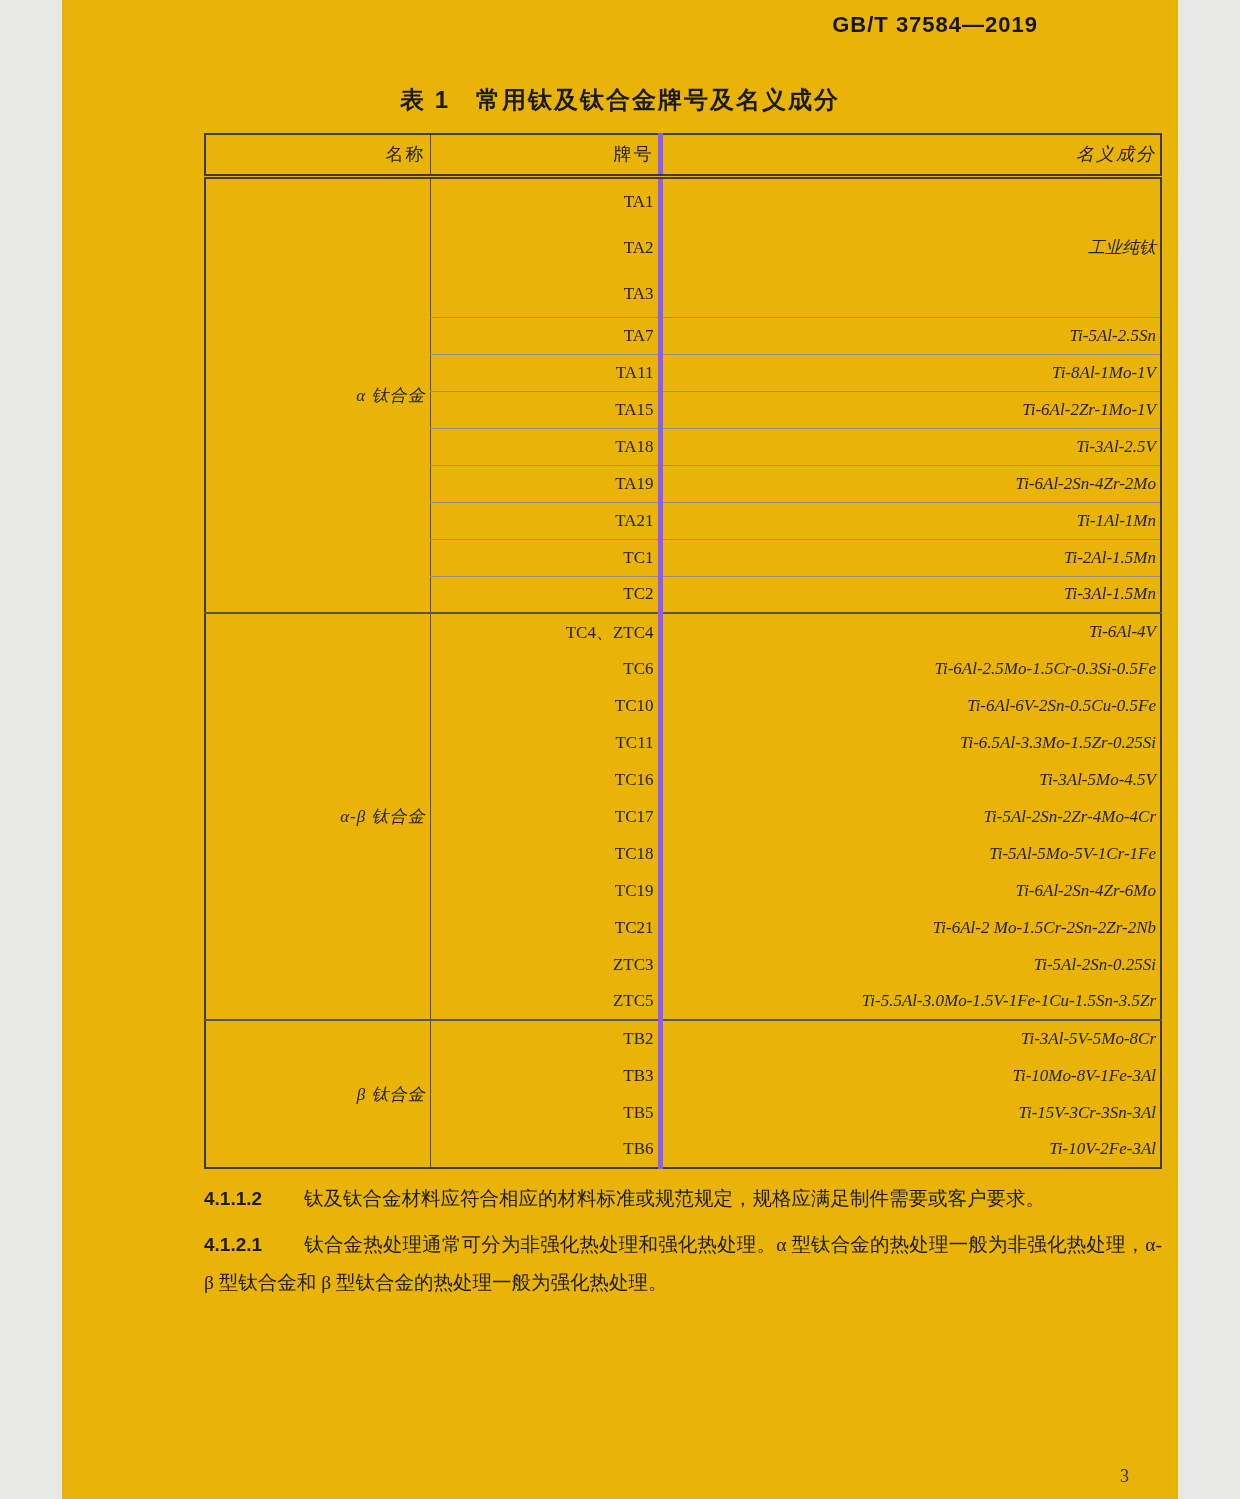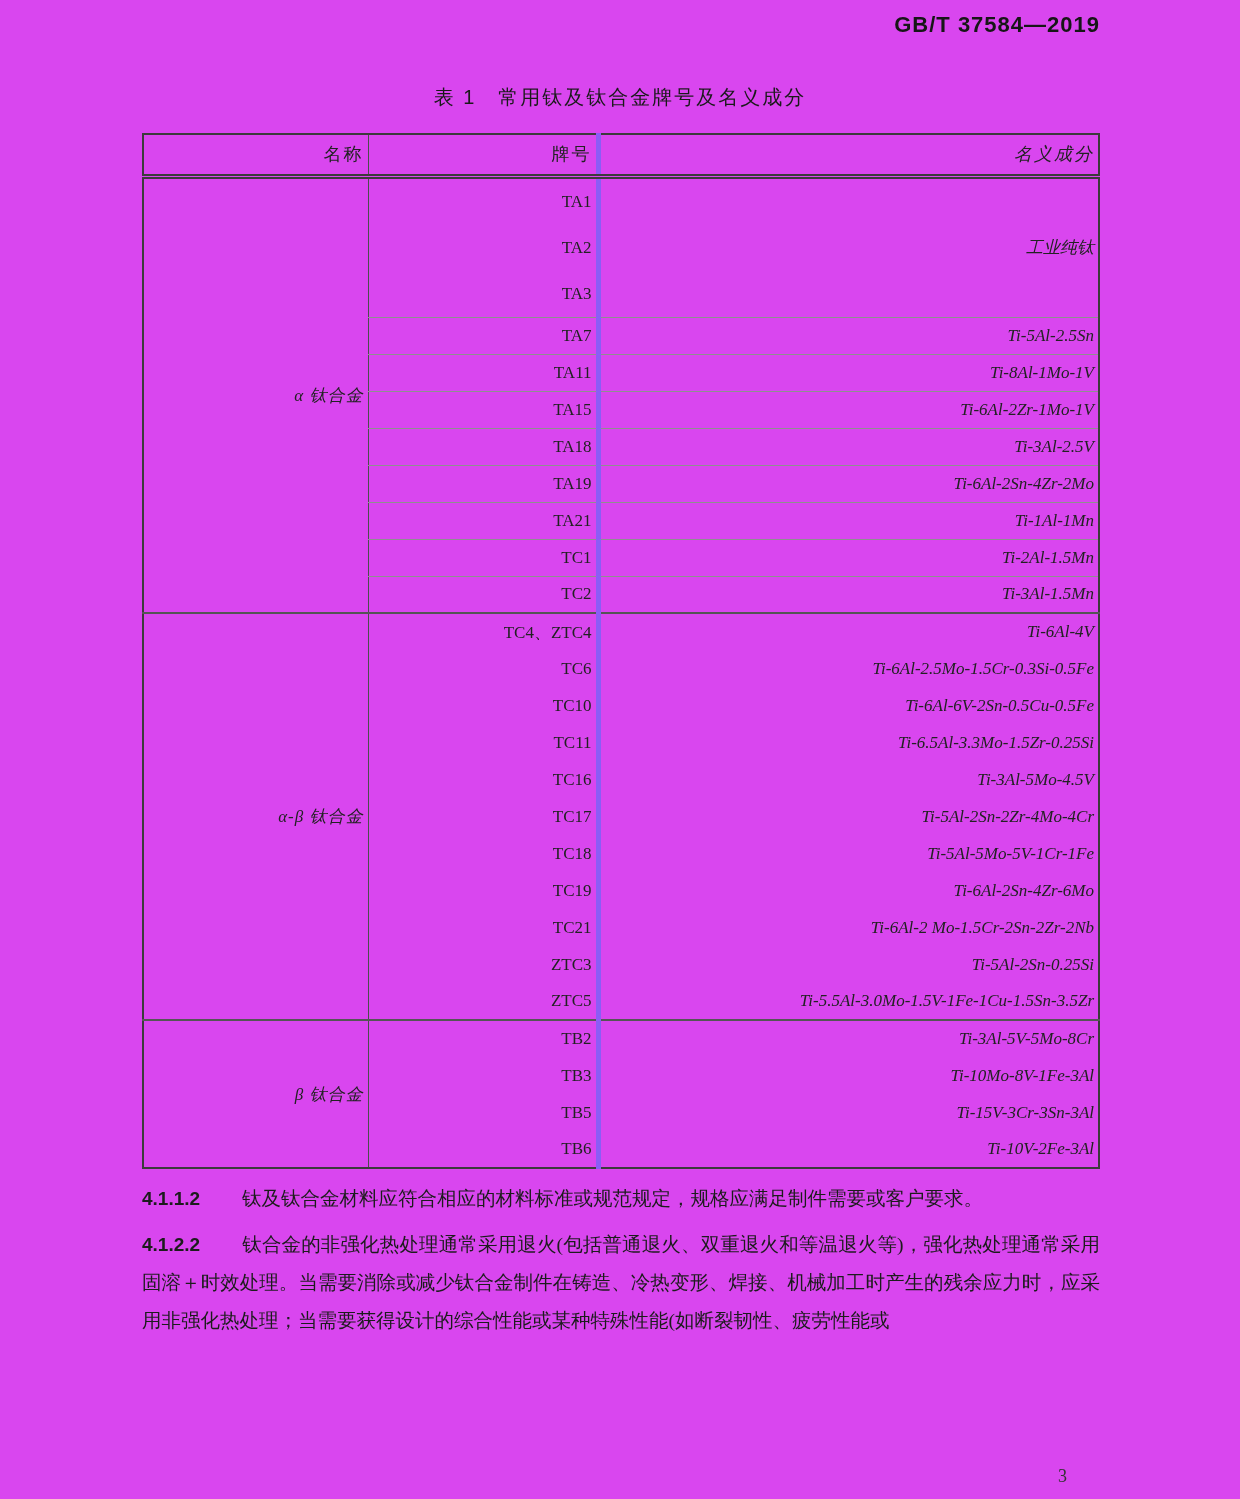--- a/index.html
+++ b/index.html
@@ -1,37 +1,37 @@
 <!DOCTYPE html>
 <html><head>
 <meta charset="utf-8">
 <style>
   * { margin:0; padding:0; box-sizing:border-box; }
   html,body { background:#e8e8e6; }
   .page {
     position:relative;
-    width:1240px; height:1499px;
+    width:1116px; height:1499px;
     margin:0 auto;
-    background:#d946ef;
+    background:#eab308;
     color:#1d1d1d;
     font-family:"Liberation Serif","DejaVu Serif",serif;
     overflow:hidden;
     padding-left:48px;
   }
   .doc-number {
     position:absolute; top:12px; right:140px;
     font-family:"Liberation Sans","DejaVu Sans",sans-serif;
     font-weight:700; font-size:22px; letter-spacing:1px;
     color:#161616;
   }
   .table-title {
     position:absolute; top:84px; left:0; width:100%;
     text-align:center;
     font-family:"Liberation Sans","DejaVu Sans",sans-serif;
-    font-weight:400; font-size:20px; letter-spacing:2px;
+    font-weight:700; font-size:24px; letter-spacing:2px;
     color:#1a1a1a;
   }
   .table-wrap {
     position:absolute; top:133px; left:142px; width:958px;
   }
   table.alloy {
     width:100%;
     border-collapse:collapse;
     table-layout:fixed;
     border:2px solid #3b3b3b;
@@ -216,19 +216,19 @@
         </tr>
       </tbody>
     </table>
   </div>
 
   <div class="clauses">
     <p class="clause">
       <span class="clause-num">4.1.1.2</span><span>钛及钛合金材料应符合相应的材料标准或规范规定，规格应满足制件需要或客户要求。</span>
     </p>
     <p class="clause">
-      <span class="clause-num">4.1.2.2</span><span>钛合金的非强化热处理通常采用退火(包括普通退火、双重退火和等温退火等)，强化热处理通常采用固溶＋时效处理。当需要消除或减少钛合金制件在铸造、冷热变形、焊接、机械加工时产生的残余应力时，应采用非强化热处理；当需要获得设计的综合性能或某种特殊性能(如断裂韧性、疲劳性能或</span>
+      <span class="clause-num">4.1.2.1</span><span>钛合金热处理通常可分为非强化热处理和强化热处理。α 型钛合金的热处理一般为非强化热处理，α-β 型钛合金和 β 型钛合金的热处理一般为强化热处理。</span>
     </p>
   </div>
 
   <div class="page-number">3</div>
 
 </div>
 
 </body></html>

